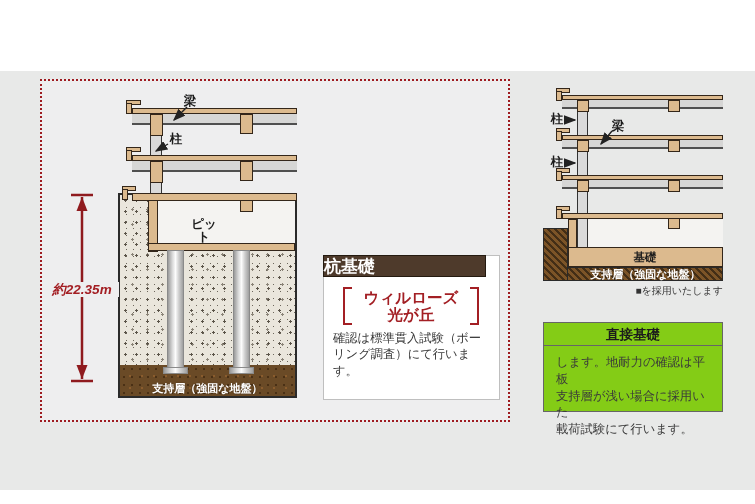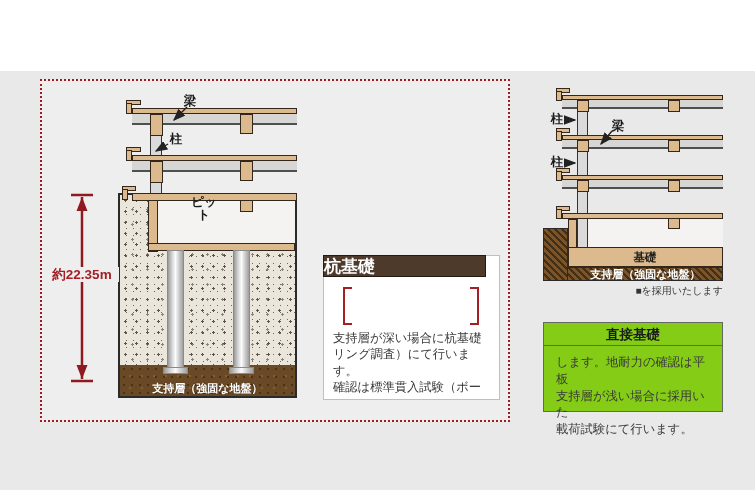--- a/index.html
+++ b/index.html
@@ -88,32 +88,35 @@
     <div class="abs pile" style="left:109px;top:172px;width:25px;height:7px;"></div>
     <div class="abs whitelbl" style="left:0;top:187px;width:175px;">支持層（強固な地盤）</div>
   </div>
 
   <div class="abs tan" style="left:122px;top:186px;width:14px;height:5px;"></div>
   <div class="abs tan" style="left:122px;top:189px;width:6px;height:11px;"></div>
   <div class="abs tan" style="left:132px;top:193px;width:165px;height:8px;"></div>
 
   <div class="abs lbl" style="left:180px;top:95px;width:20px;">梁</div>
   <div class="abs lbl" style="left:166px;top:133px;width:20px;">柱</div>
-  <div class="abs lbl" style="left:188px;top:196px;width:32px;">ピット</div>
+  <div class="abs lbl" style="left:188px;top:218px;width:32px;">ピット</div>
 
   <div class="abs pile-box">
     <div class="abs pile-box-header">杭基礎</div>
     <div class="abs brand-wrap">
       <div class="abs bracket-l"></div>
       <div class="abs bracket-r"></div>
+      <div class="abs brand-text">
+        <div>ウィルローズ</div>
+        <div>光が丘</div>
+      </div>
     </div>
     <div class="abs box-body">
-      <div>支持層が深い場合に杭基礎</div>
+      <div>確認は標準貫入試験（ボー</div>
       <div>リング調査）にて行います。</div>
-      <div>確認は標準貫入試験（ボー</div>
     </div>
   </div>
 
   <div class="abs pit-interior" style="left:576px;top:219px;width:147px;height:28px;"></div>
   <div class="abs column" style="left:577px;top:109px;width:11px;height:138px;"></div>
 
   <div class="abs tan" style="left:556px;top:88px;width:14px;height:5px;"></div>
   <div class="abs tan" style="left:556px;top:91px;width:6px;height:10px;"></div>
   <div class="abs tan" style="left:562px;top:95px;width:161px;height:5px;"></div>
   <div class="abs grayband" style="left:562px;top:100px;width:161px;height:9px;"></div>
@@ -172,14 +175,14 @@
     <line x1="566" y1="120" x2="575" y2="120" stroke="#222" stroke-width="1.4" marker-end="url(#ah)"></line>
     <line x1="612" y1="131" x2="601" y2="144" stroke="#222" stroke-width="1.4" marker-end="url(#ah)"></line>
     <line x1="566" y1="163" x2="575" y2="163" stroke="#222" stroke-width="1.4" marker-end="url(#ah)"></line>
 
     <line x1="71" y1="195" x2="93" y2="195" stroke="#8f1a1e" stroke-width="2.5"></line>
     <line x1="82" y1="197" x2="82" y2="379" stroke="#8f1a1e" stroke-width="2.5"></line>
     <polygon points="82,197 76.5,211 87.5,211" fill="#8f1a1e"></polygon>
     <polygon points="82,379 76.5,365 87.5,365" fill="#8f1a1e"></polygon>
     <line x1="71" y1="381" x2="93" y2="381" stroke="#8f1a1e" stroke-width="2.5"></line>
   </svg>
-  <div class="abs depth-lbl" style="left:45px;top:267px;width:74px;">約22.35m</div>
+  <div class="abs depth-lbl" style="left:45px;top:282px;width:74px;font-style:italic;">約22.35m</div>
 </div>
 
 </body></html>

